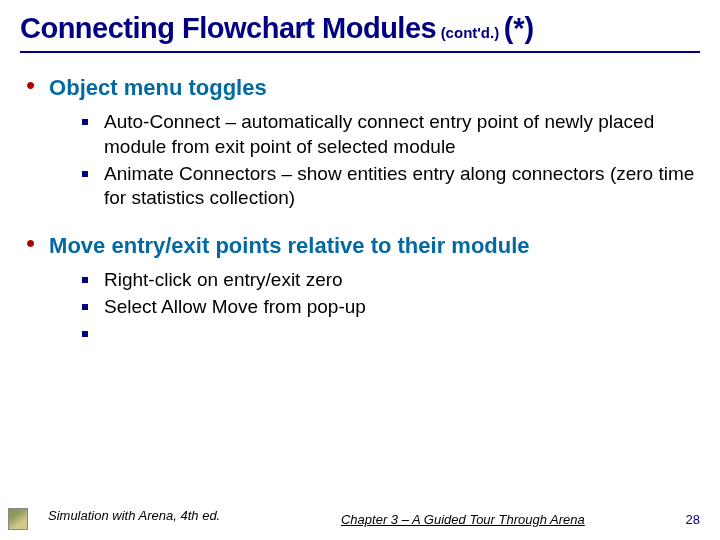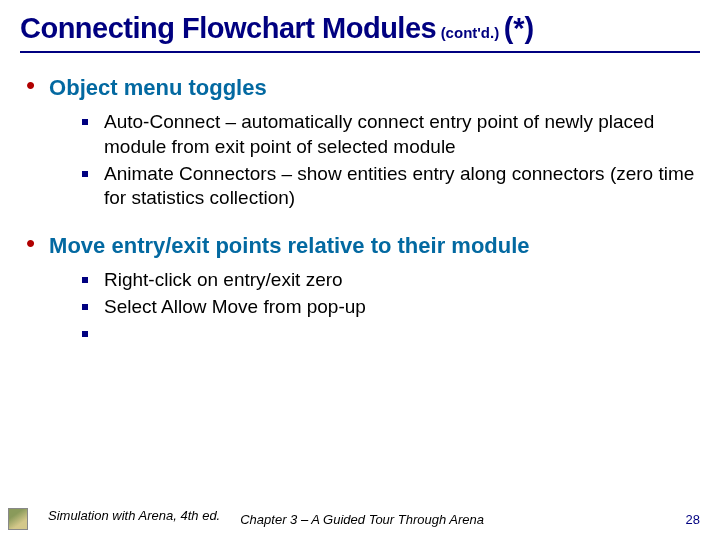--- a/index.html
+++ b/index.html
@@ -97,22 +97,23 @@
     gap: 20px;
   }
   .footer-icon {
     width: 20px;
     height: 22px;
     background: linear-gradient(145deg, #8a9a5b 30%, #d4c88a 70%);
     border: 1px solid #888;
   }
   .footer-center {
     flex: 1;
-    text-align: left;
+    text-align: center;
     padding-left: 20px;
+    text-decoration: underline;
   }
   .pagenum {
     font-style: normal;
     color: #000080;
   }
 </style>
 </head>
 <body>
 
 <div class="slide">

